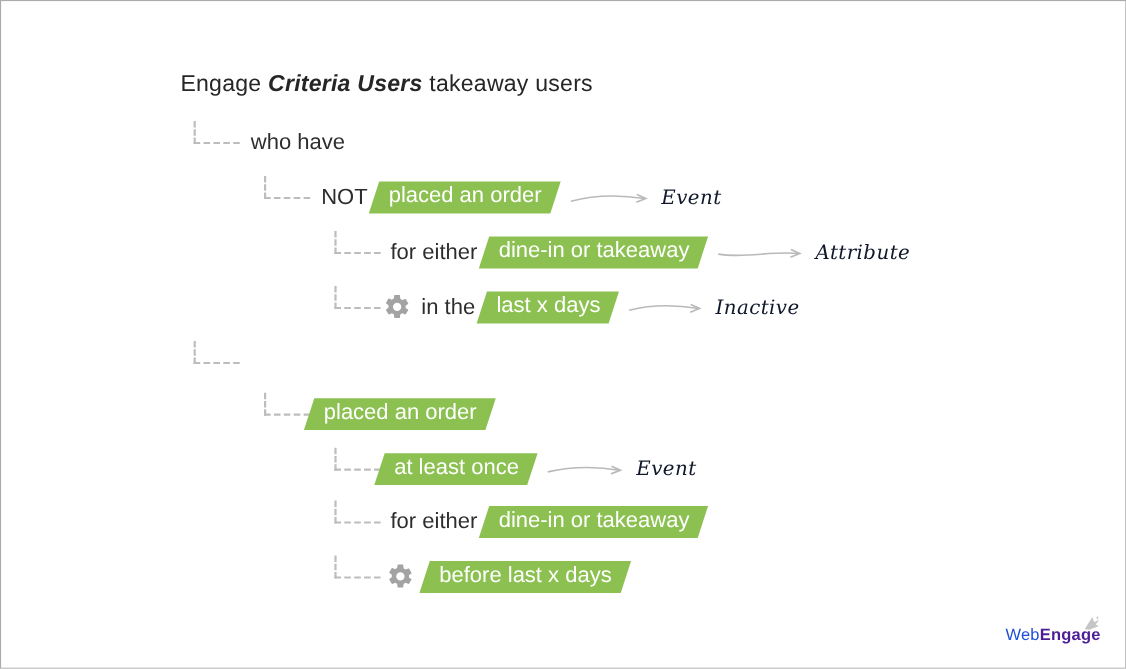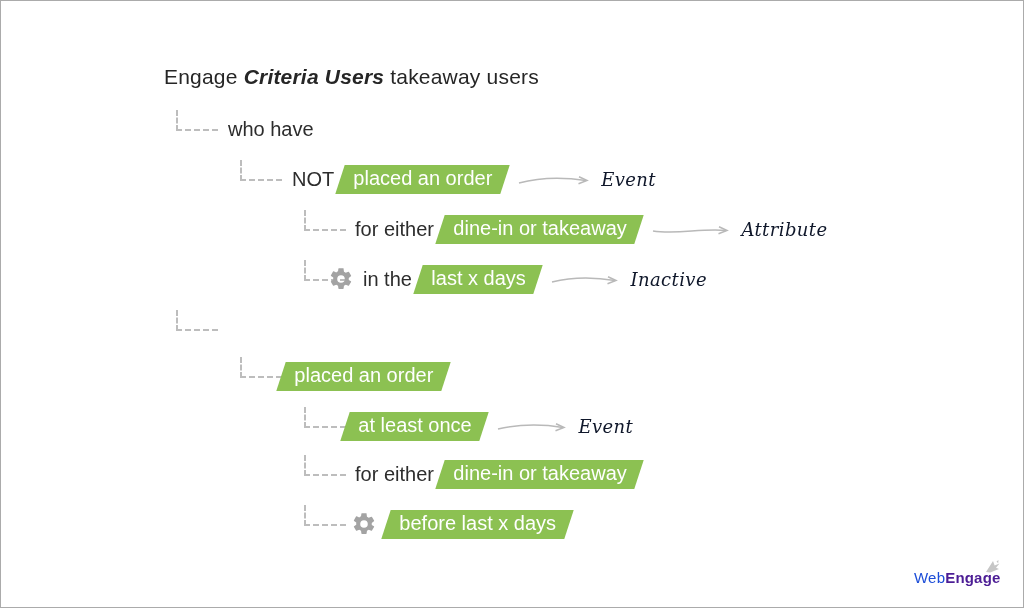--- a/index.html
+++ b/index.html
@@ -75,21 +75,21 @@
   <div class="row" style="left:354px;top:213px">
     <span class="rowtext">for either</span>
     <span class="chip"><span class="chip-inner">dine-in or takeaway</span></span>
     <svg class="arrow" width="82" height="16" viewBox="0 0 82 16">
       <path d="M2 9 C 26 13, 50 6, 75 8.5" stroke="#b9b9b9" stroke-width="1.5" fill="none"></path>
       <path d="M68 4.8 L76 8.5 L67.5 11.8" stroke="#b9b9b9" stroke-width="1.5" fill="none"></path>
     </svg>
     <span class="annotation">Attribute</span>
   </div>
 
-  <div class="row" style="left:327px;top:263px">
+  <div class="row" style="left:347px;top:263px">
     <svg class="gear" width="26" height="26" viewBox="0 0 24 24">
       <path fill="#a3a3a3" d="M19.14,12.94a7.07,7.07,0,0,0,.05-.94,7.07,7.07,0,0,0-.05-.94l2.03-1.58a.5.5,0,0,0,.12-.64l-1.92-3.32a.5.5,0,0,0-.61-.22l-2.39.96a7.29,7.29,0,0,0-1.62-.94l-.36-2.54A.5.5,0,0,0,13.9,2H10.1a.5.5,0,0,0-.49.42L9.25,4.96a7.29,7.29,0,0,0-1.62.94l-2.39-.96a.5.5,0,0,0-.61.22L2.71,8.48a.5.5,0,0,0,.12.64l2.03,1.58a7.07,7.07,0,0,0-.05.94,7.07,7.07,0,0,0,.05.94L2.83,14.1a.5.5,0,0,0-.12.64l1.92,3.32a.5.5,0,0,0,.61.22l2.39-.96a7.29,7.29,0,0,0,1.62.94l.36,2.54a.5.5,0,0,0,.49.42h3.8a.5.5,0,0,0,.49-.42l.36-2.54a7.29,7.29,0,0,0,1.62-.94l2.39.96a.5.5,0,0,0,.61-.22l1.92-3.32a.5.5,0,0,0-.12-.64ZM12,15.5A3.5,3.5,0,1,1,15.5,12,3.5,3.5,0,0,1,12,15.5Z"></path>
     </svg>
     <span class="rowtext">in the</span>
     <span class="chip"><span class="chip-inner">last x days</span></span>
     <svg class="arrow" width="72" height="16" viewBox="0 0 72 16">
       <path d="M2 10 C 22 5, 44 5, 65 8.5" stroke="#b9b9b9" stroke-width="1.5" fill="none"></path>
       <path d="M58 4.8 L66 8.5 L57.5 11.8" stroke="#b9b9b9" stroke-width="1.5" fill="none"></path>
     </svg>
     <span class="annotation">Inactive</span>

